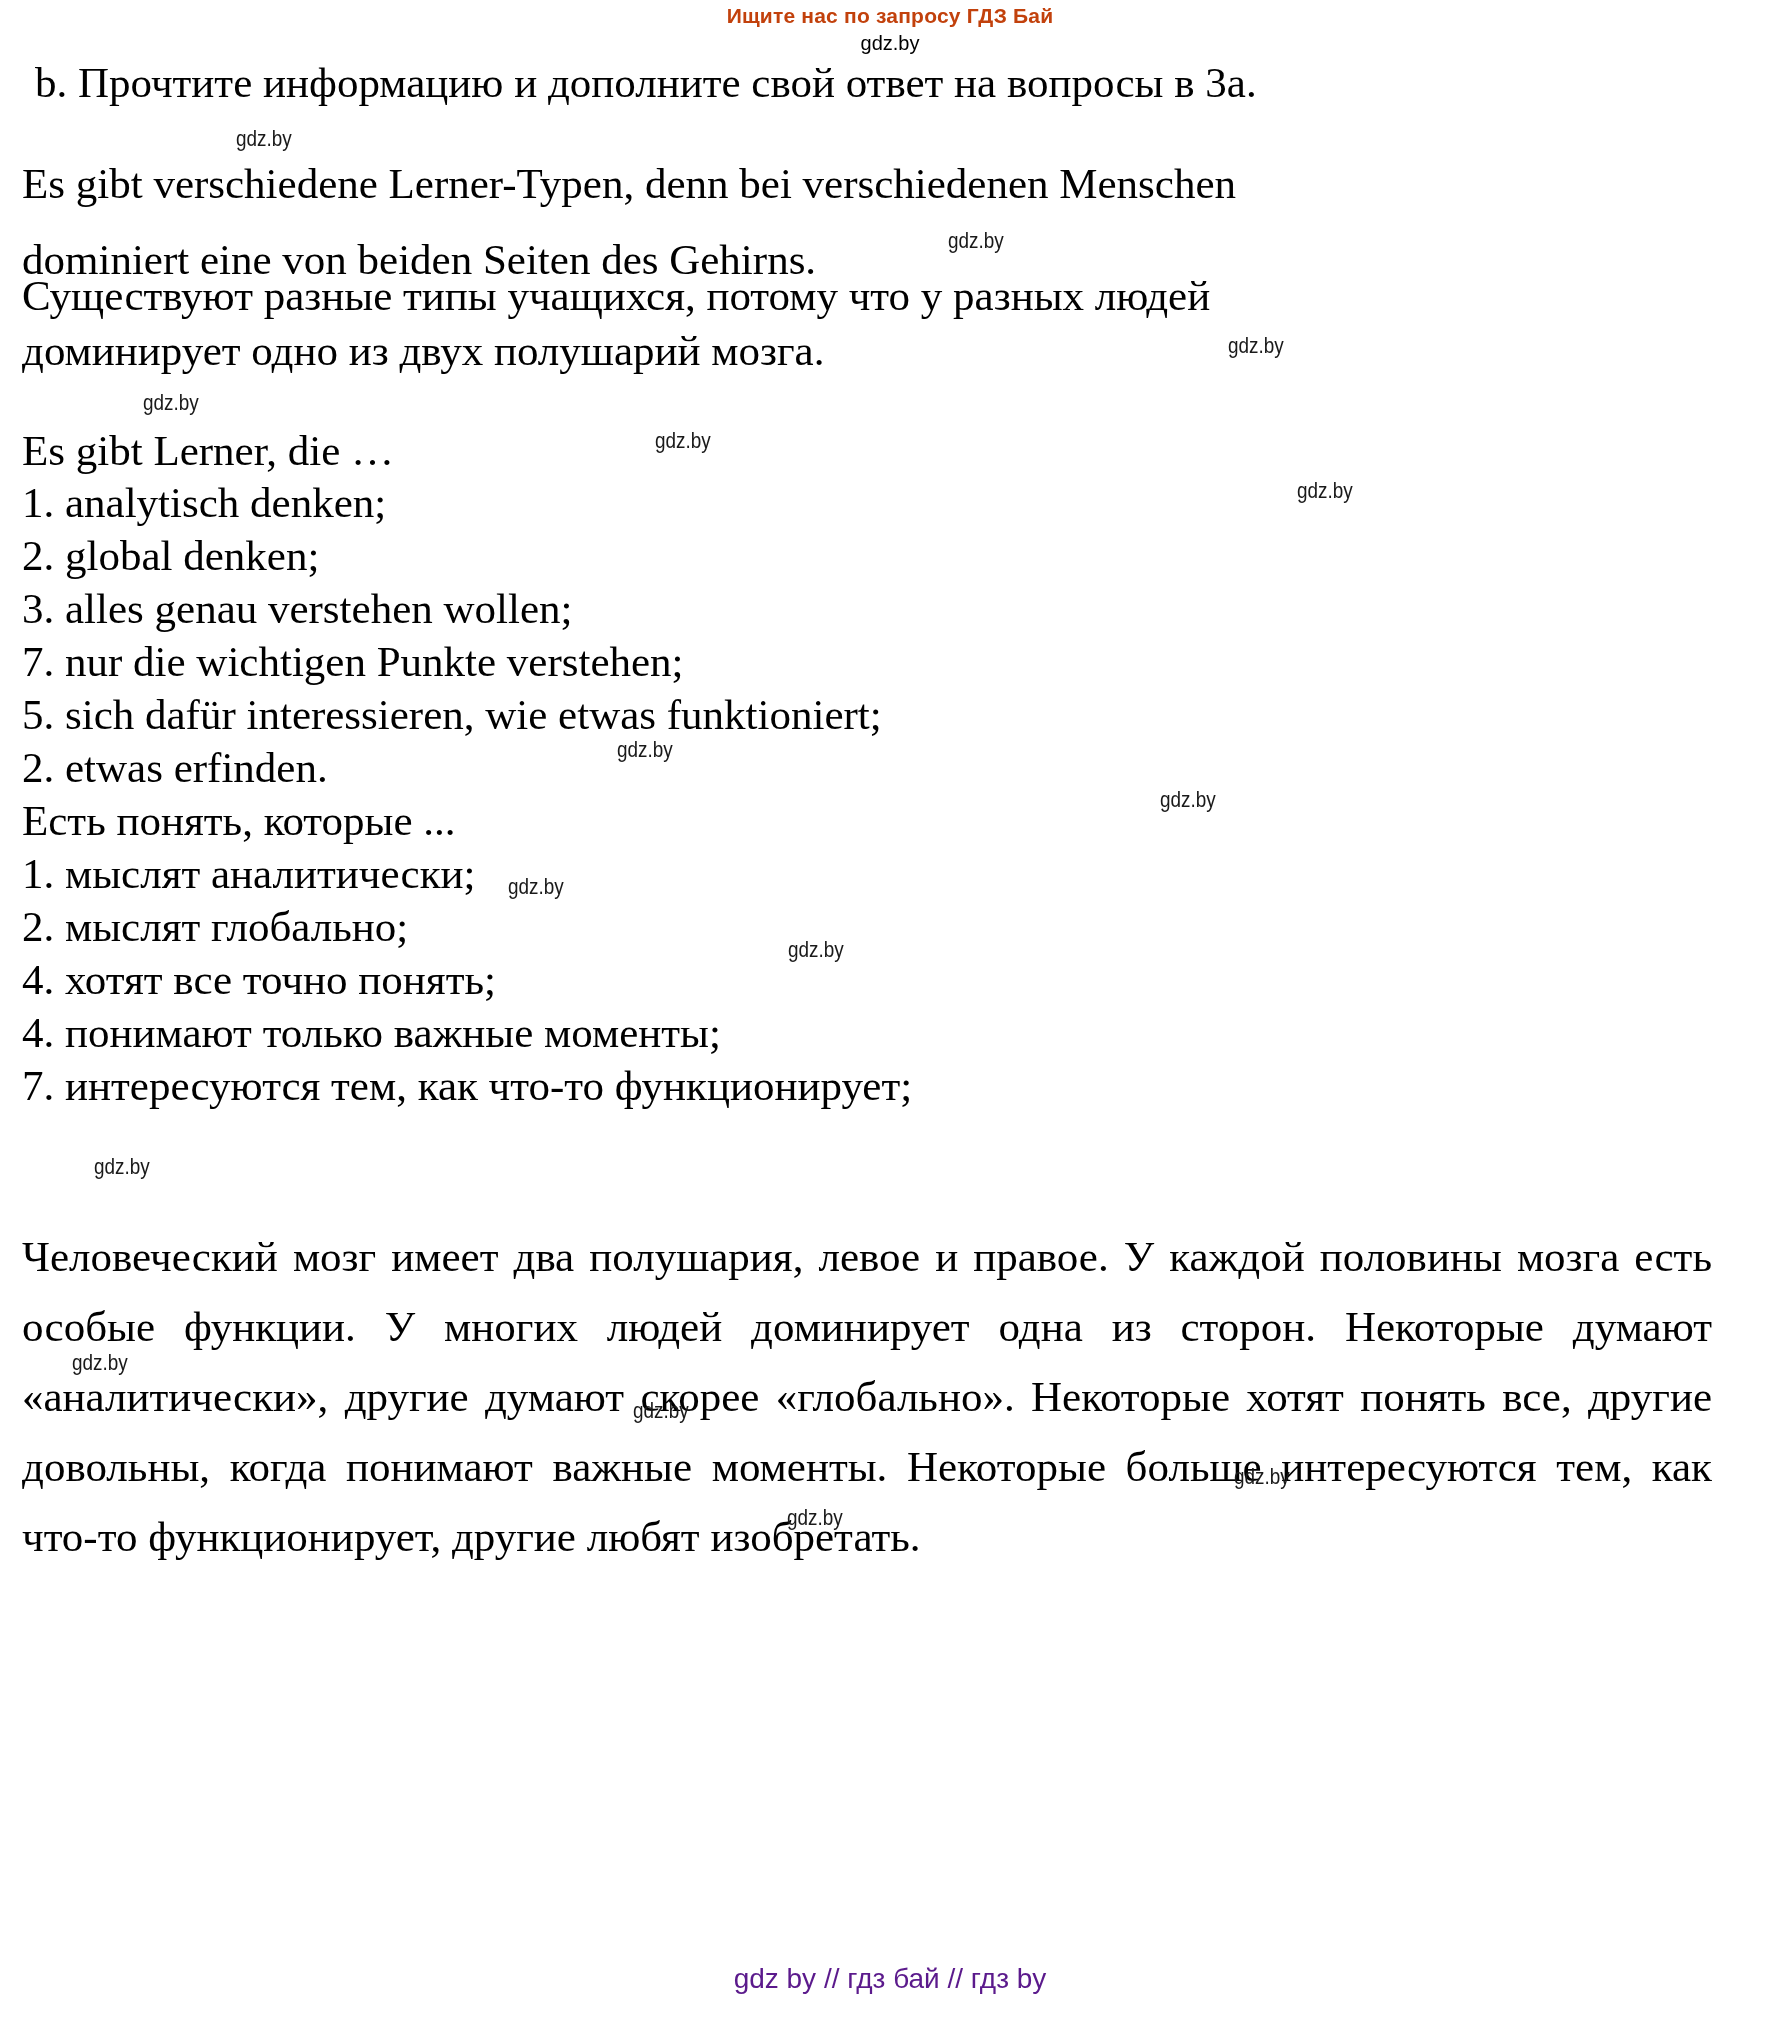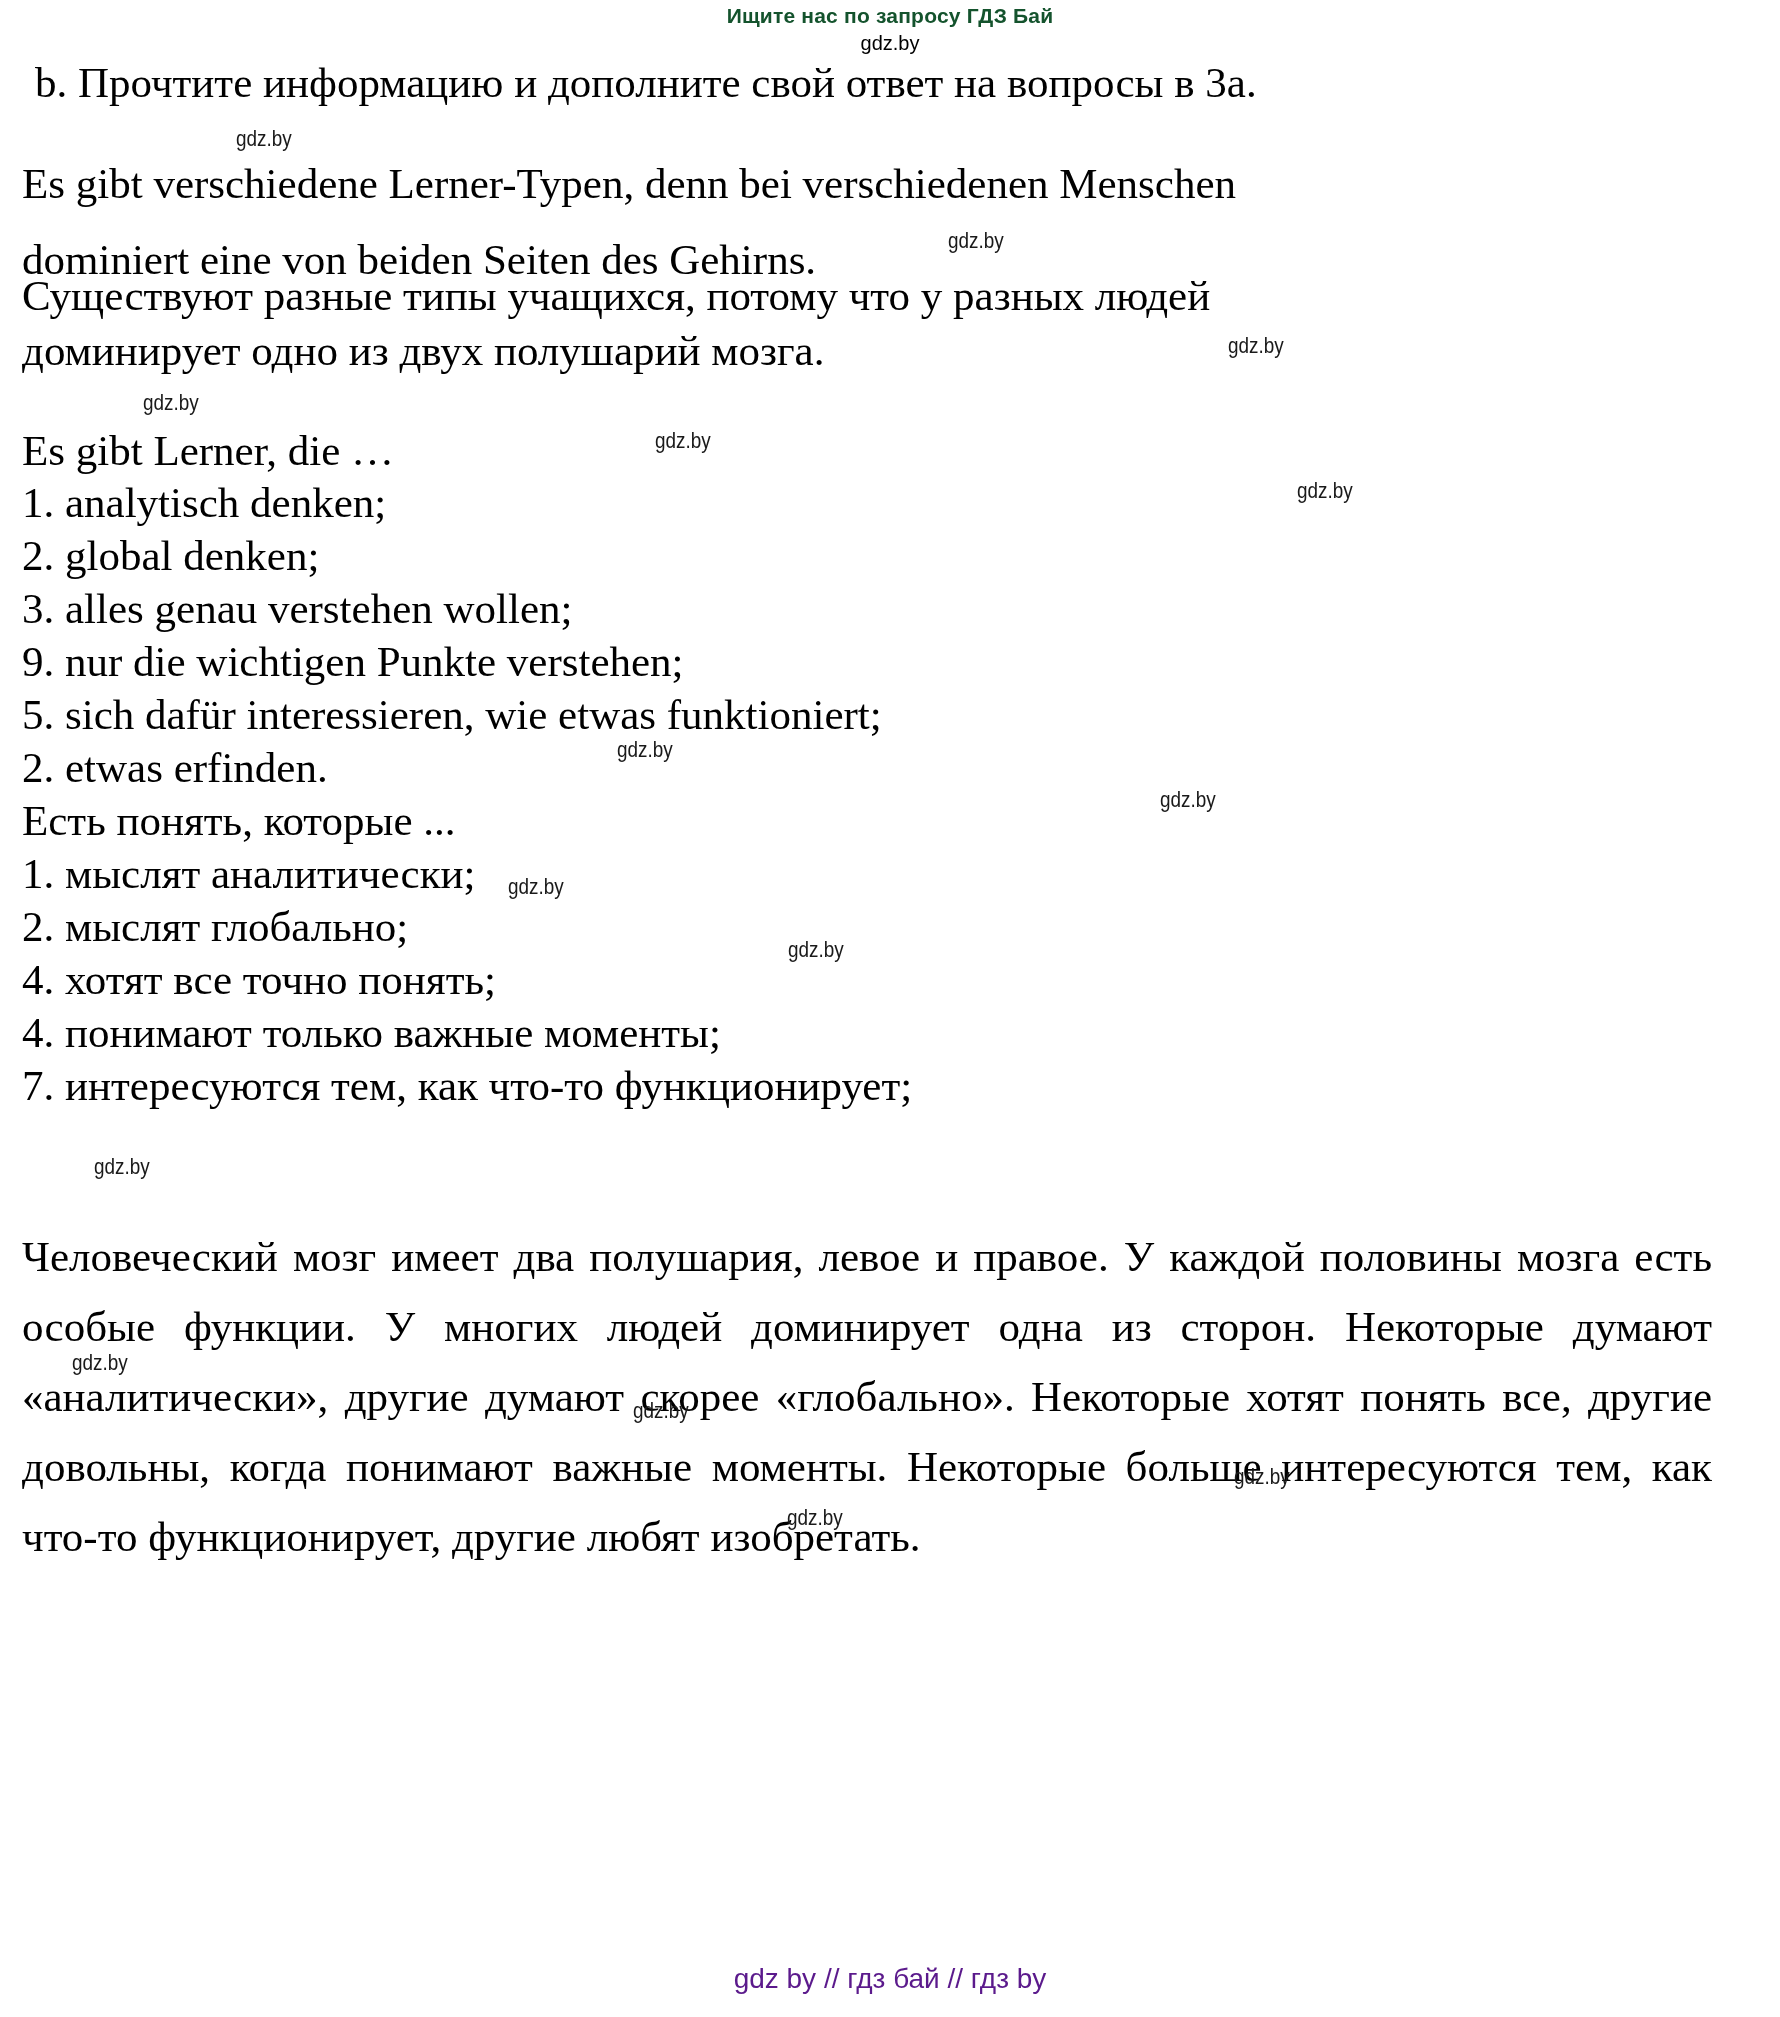--- a/index.html
+++ b/index.html
@@ -102,36 +102,36 @@
     font-size: 28px;
     color: #5b1a8c;
     white-space: nowrap;
   }
 </style>
 </head>
 <body>
 
 <div class="page">
 
-  <div class="promo" style="color: #14532d;">Ищите нас по запросу ГДЗ Бай</div>
+  <div class="promo" style="color: #c2410c;">Ищите нас по запросу ГДЗ Бай</div>
   <div class="promo-sub">gdz.by</div>
 
   <div class="task-line">b. Прочтите информацию и дополните свой ответ на вопросы в 3a.</div>
 
   <div class="listline" style="top:158px;">Es gibt verschiedene Lerner-Typen, denn bei verschiedenen Menschen</div>
   <div class="listline" style="top:234px;">dominiert eine von beiden Seiten des Gehirns.</div>
 
   <div class="listline" style="top:325px;">доминирует одно из двух полушарий мозга.</div>
   <div class="listline" style="top:270px;">Существуют разные типы учащихся, потому что у разных людей</div>
 
   <div class="heading-line" style="top:425px;">Es gibt Lerner, die …</div>
   <div class="listline" style="top:477px;">1. analytisch denken;</div>
   <div class="listline" style="top:530px;">2. global denken;</div>
   <div class="listline" style="top:583px;">3. alles genau verstehen wollen;</div>
-  <div class="listline" style="top:636px;">9. nur die wichtigen Punkte verstehen;</div>
+  <div class="listline" style="top:636px;">7. nur die wichtigen Punkte verstehen;</div>
   <div class="listline" style="top:689px;">5. sich dafür interessieren, wie etwas funktioniert;</div>
   <div class="listline" style="top:742px;">2. etwas erfinden.</div>
 
   <div class="heading-line" style="top:795px;">Есть понять, которые ...</div>
   <div class="listline" style="top:848px;">1. мыслят аналитически;</div>
   <div class="listline" style="top:901px;">2. мыслят глобально;</div>
   <div class="listline" style="top:954px;">4. хотят все точно понять;</div>
   <div class="listline" style="top:1007px;">4. понимают только важные моменты;</div>
   <div class="listline" style="top:1060px;">7. интересуются тем, как что-то функционирует;</div>
 

